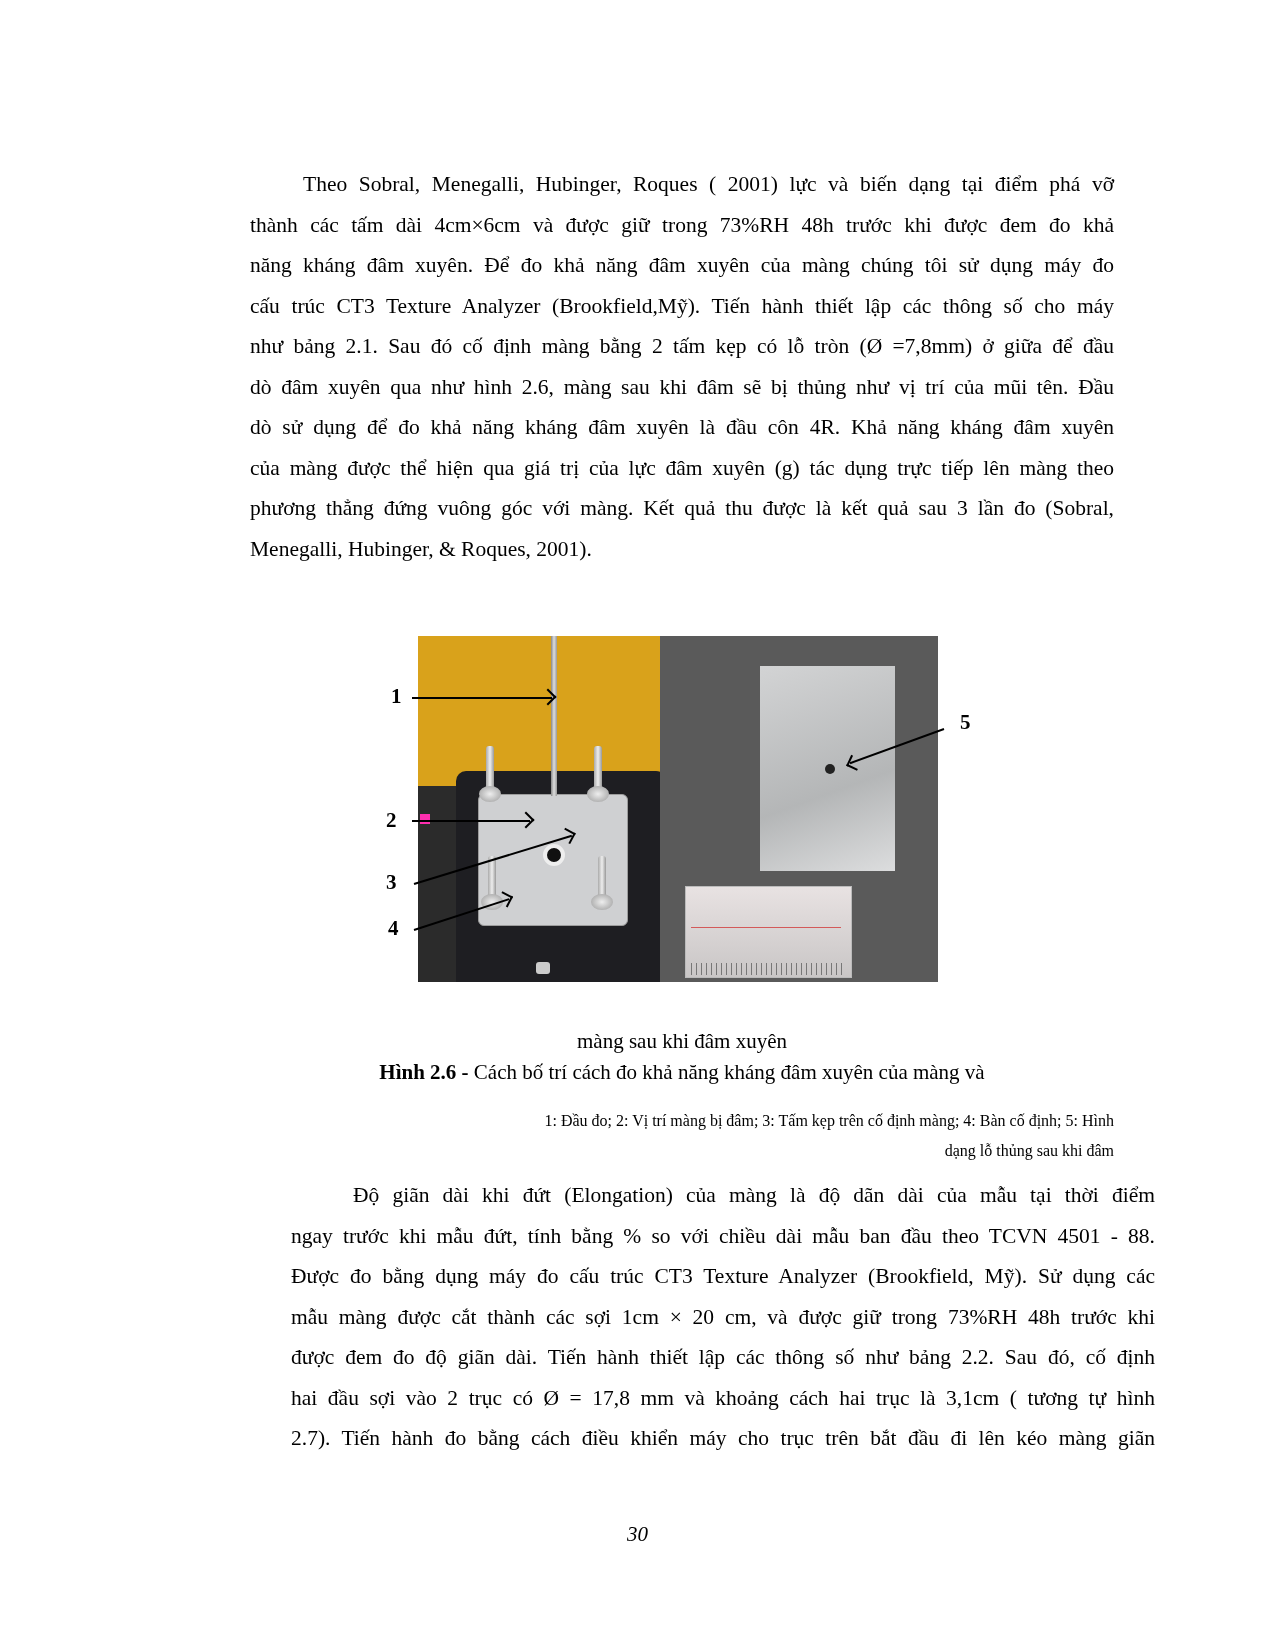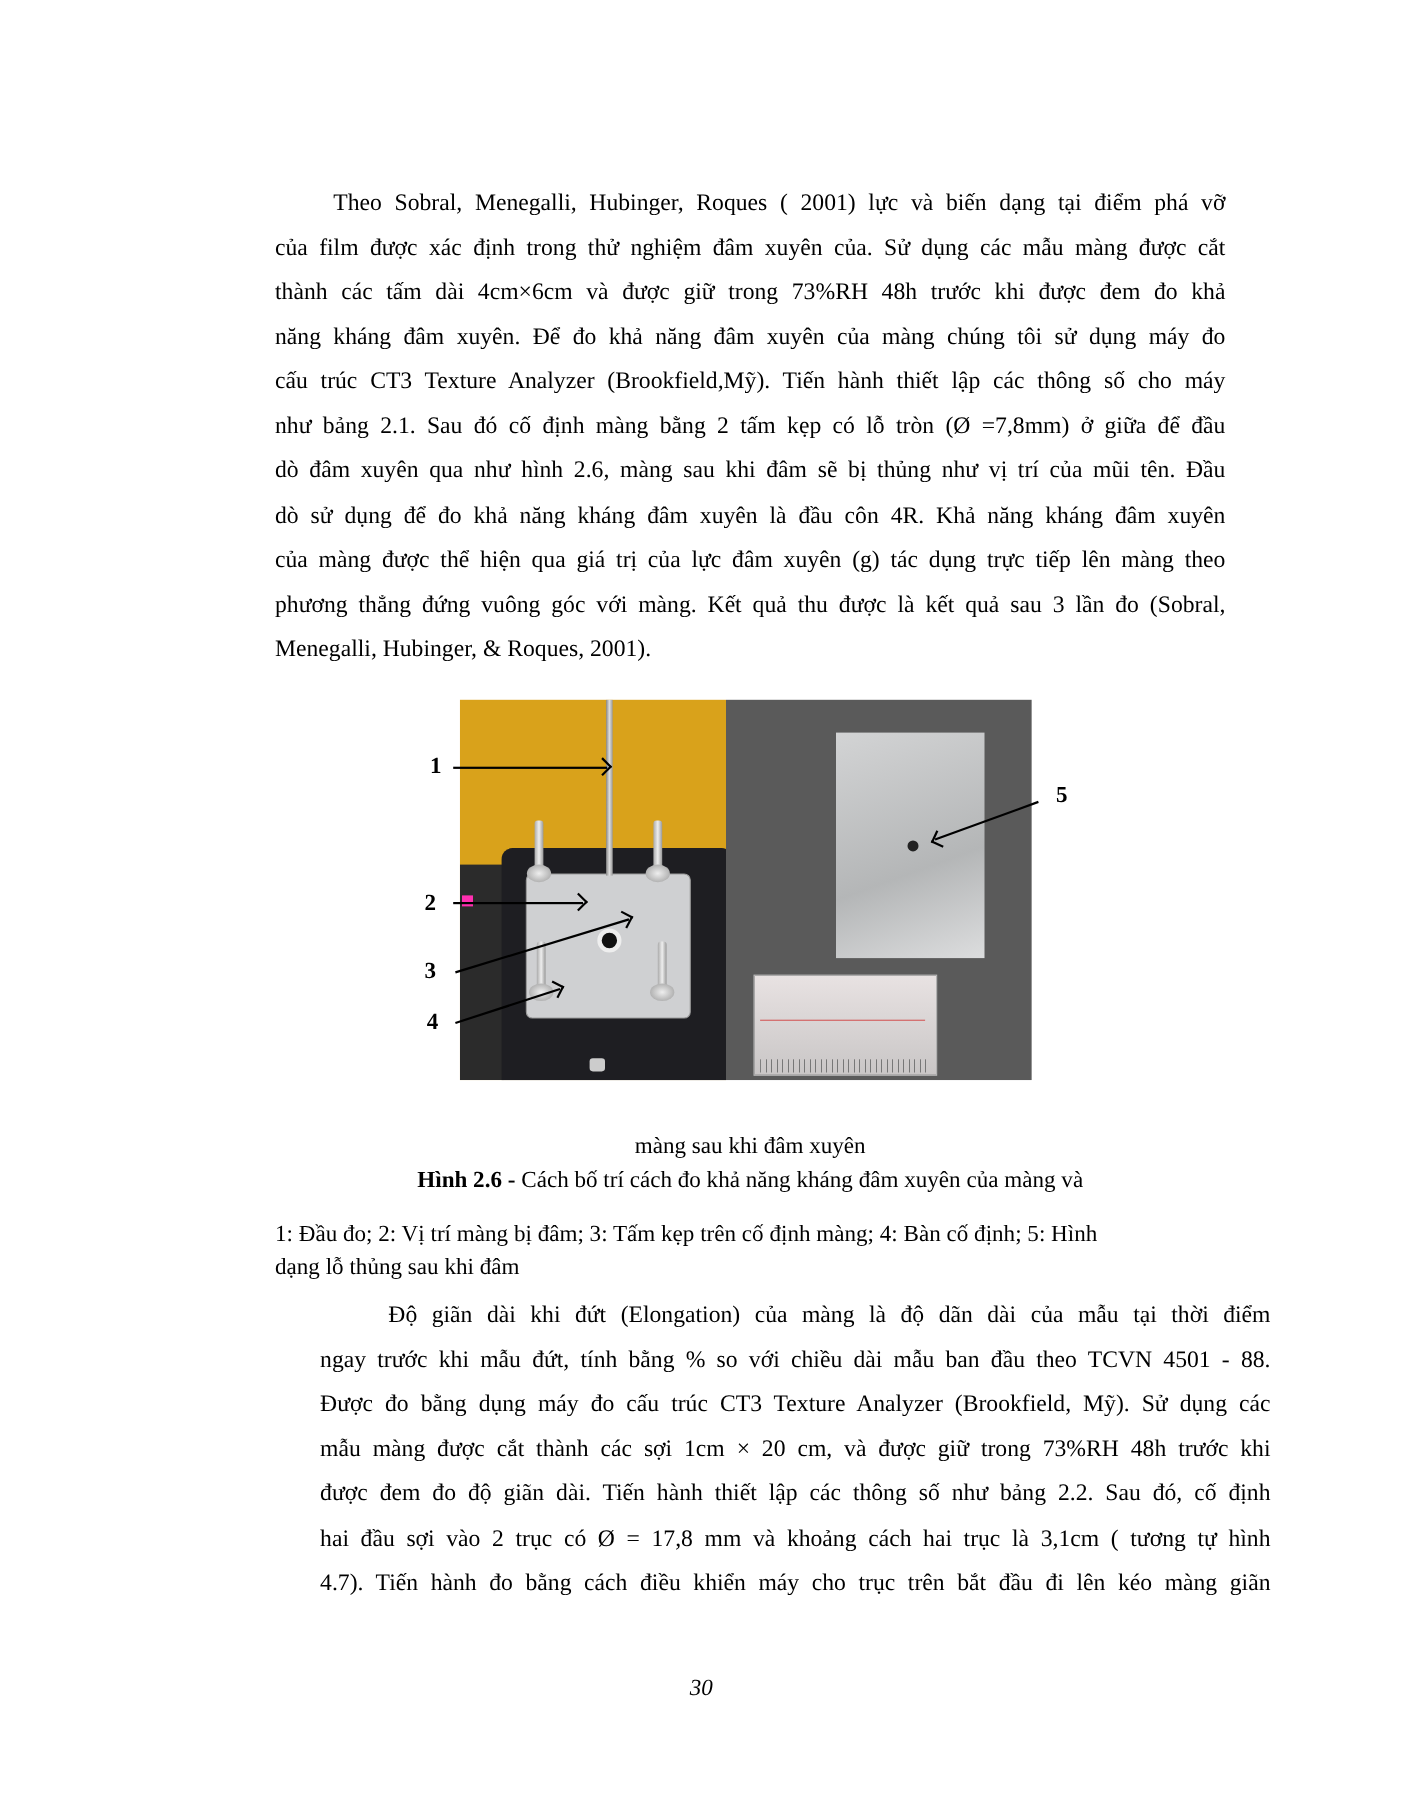--- a/index.html
+++ b/index.html
@@ -31,31 +31,30 @@
   .ruler-ticks { position:absolute; left:5px; bottom:2px; width:155px; height:12px;
       background:repeating-linear-gradient(90deg,#777 0 1px,transparent 1px 5px); }
   .label { position:absolute; font-weight:bold; font-size:21px; }
   .arrow { position:absolute; height:2px; background:#000; transform-origin:0 50%; }
   .arrow::after { content:""; position:absolute; right:-2px; top:-6px; width:10px; height:10px;
       border-top:2px solid #000; border-right:2px solid #000; transform:rotate(45deg); }
   .caption { position:absolute; left:250px; width:864px; text-align:center; font-size:21px; }
   .caption b { font-weight:bold; }
   #cap1 { top:1060px; }
   #cap2 { top:1029px; }
-  .legend { position:absolute; left:250px; width:864px; text-align:left; font-size:21px; line-height:30px; top:1106px; }
+  .legend { position:absolute; left:250px; width:864px; text-align:right; font-size:16px; line-height:30px; top:1106px; }
   .pagenum { position:absolute; left:0; width:1275px; text-align:center; top:1522px; font-size:21px;font-style:italic; }
 </style>
 </head>
 <body>
 
 <div class="page">
 
   <div class="para" id="p1">
     <span class="line indent">Theo Sobral, Menegalli, Hubinger, Roques ( 2001) lực và biến dạng tại điểm phá vỡ</span>
-    <span class="line">của film được xác định trong thử nghiệm đâm xuyên của. Sử dụng các mẫu màng được cắt</span>
     <span class="line">thành các tấm dài 4cm×6cm và được giữ trong 73%RH 48h trước khi được đem đo khả</span>
     <span class="line">năng kháng đâm xuyên. Để đo khả năng đâm xuyên của màng chúng tôi sử dụng máy đo</span>
     <span class="line">cấu trúc CT3 Texture Analyzer (Brookfield,Mỹ). Tiến hành thiết lập các thông số cho máy</span>
     <span class="line">như bảng 2.1. Sau đó cố định màng bằng 2 tấm kẹp có lỗ tròn (Ø =7,8mm) ở giữa để đầu</span>
     <span class="line">dò đâm xuyên qua như hình 2.6, màng sau khi đâm sẽ bị thủng như vị trí của mũi tên. Đầu</span>
     <span class="line">dò sử dụng để đo khả năng  kháng đâm xuyên là đầu côn 4R. Khả năng kháng đâm xuyên</span>
     <span class="line">của màng được thể hiện qua giá trị của lực đâm xuyên (g) tác dụng trực tiếp lên màng theo</span>
     <span class="line">phương thẳng đứng vuông góc với màng. Kết quả thu được là kết quả sau 3 lần đo (Sobral,</span>
     <span class="line last">Menegalli, Hubinger, &amp; Roques, 2001).</span>
   </div>
@@ -113,17 +112,17 @@
     <div>dạng lỗ thủng sau khi đâm</div>
   </div>
 
   <div class="para" id="p2">
     <span class="line indent" style="padding-left:62px;">Độ giãn dài khi đứt (Elongation) của màng là độ dãn dài của mẫu tại thời điểm</span>
     <span class="line">ngay trước khi mẫu đứt, tính bằng % so với chiều dài mẫu ban đầu theo TCVN 4501 - 88.</span>
     <span class="line">Được đo bằng dụng máy đo cấu trúc CT3 Texture Analyzer (Brookfield, Mỹ). Sử dụng các</span>
     <span class="line">mẫu màng được cắt thành các sợi 1cm × 20 cm, và được giữ trong 73%RH 48h trước khi</span>
     <span class="line">được đem đo độ giãn dài. Tiến hành thiết lập các thông số như bảng 2.2. Sau đó, cố định</span>
     <span class="line">hai đầu sợi vào 2 trục có Ø = 17,8 mm và khoảng cách hai trục là 3,1cm ( tương tự hình</span>
-    <span class="line">4.7). Tiến hành đo bằng cách điều khiển máy cho trục trên bắt đầu đi lên kéo màng giãn</span>
+    <span class="line">2.7). Tiến hành đo bằng cách điều khiển máy cho trục trên bắt đầu đi lên kéo màng giãn</span>
   </div>
 
   <div class="pagenum">30</div>
 </div>
 
 </body></html>

